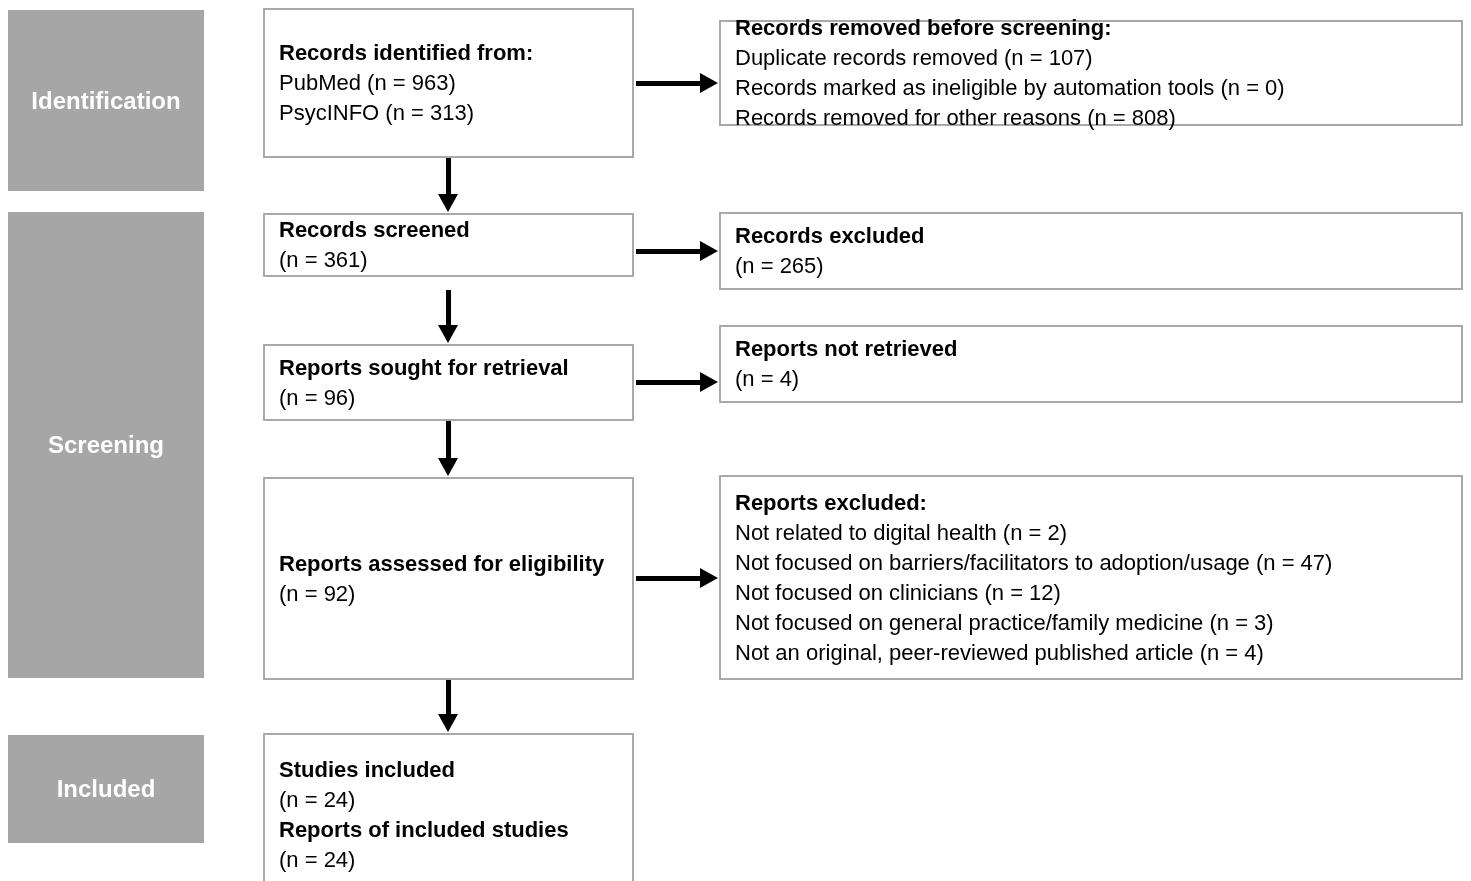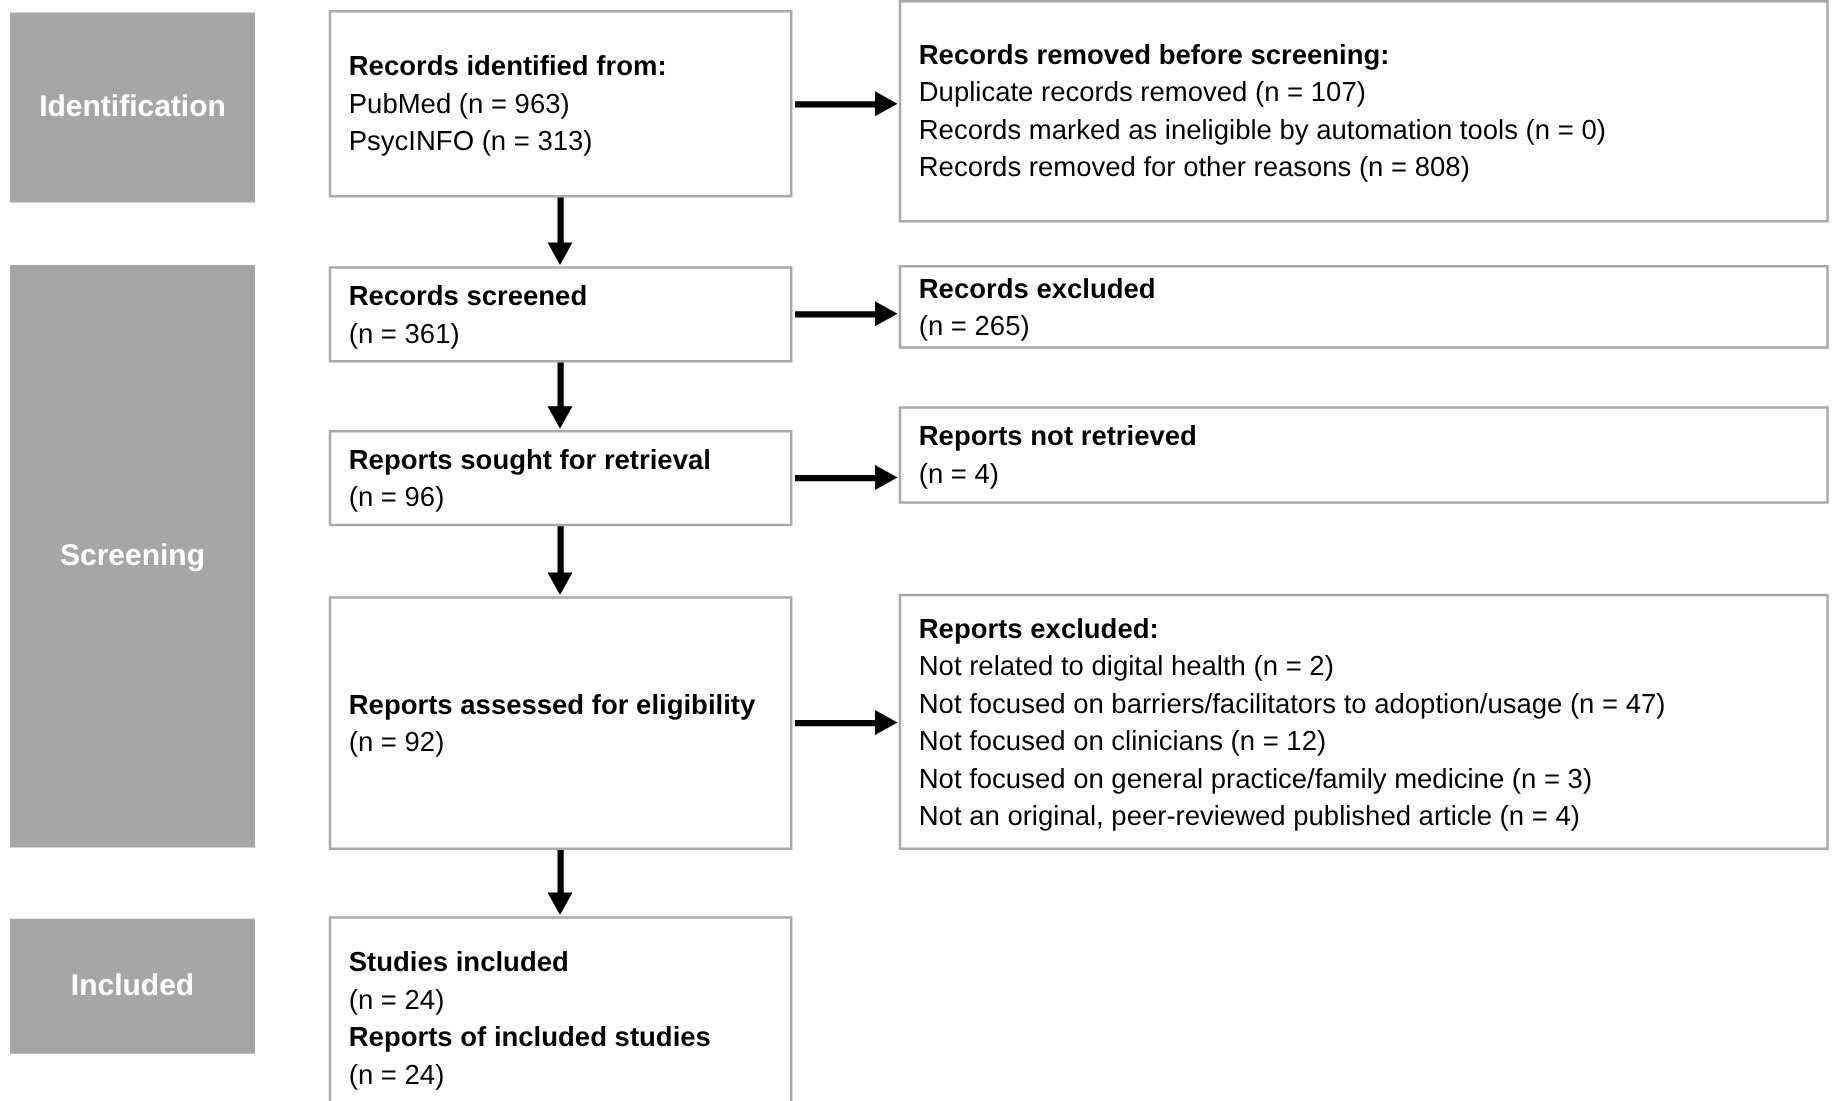--- a/index.html
+++ b/index.html
@@ -79,37 +79,37 @@
     border-top: 18px solid var(--arrow, #000);
     border-left: 10px solid transparent;
     border-right: 10px solid transparent;
   }
 </style>
 </head>
 <body>
 
 <div class="canvas">
 
-  <div class="stage" style="top:10px;height:152px">
+  <div class="stage" style="top:10px;height:181px">
     <span>Identification</span>
   </div>
   <div class="stage" style="top:212px;height:466px">
     <span>Screening</span>
   </div>
   <div class="stage" style="top:735px;height:108px">
     <span>Included</span>
   </div>
 
   <div class="box mid" style="top:8px;height:150px">
     <div class="bold">Records identified from:</div>
     <div class="line">PubMed (n = 963)</div>
     <div class="line">PsycINFO (n = 313)</div>
   </div>
 
-  <div class="box mid" style="top:213px;height:77px">
+  <div class="box mid" style="top:213px;height:64px">
     <div class="bold">Records screened</div>
     <div class="line">(n = 361)</div>
   </div>
 
   <div class="box mid" style="top:344px;height:77px">
     <div class="bold">Reports sought for retrieval</div>
     <div class="line">(n = 96)</div>
   </div>
 
   <div class="box mid" style="top:477px;height:203px">
@@ -117,28 +117,28 @@
     <div class="line">(n = 92)</div>
   </div>
 
   <div class="box mid" style="top:733px;height:164px">
     <div class="bold">Studies included</div>
     <div class="line">(n = 24)</div>
     <div class="bold">Reports of included studies</div>
     <div class="line">(n = 24)</div>
   </div>
 
-  <div class="box right" style="top:0;height:178px">
+  <div class="box right" style="top:20px;height:106px">
     <div class="bold">Records removed before screening:</div>
     <div class="line">Duplicate records removed  (n = 107)</div>
     <div class="line">Records marked as ineligible by automation tools (n = 0)</div>
     <div class="line">Records removed for other reasons (n = 808)</div>
   </div>
 
-  <div class="box right" style="top:212px;height:67px">
+  <div class="box right" style="top:212px;height:78px">
     <div class="bold">Records excluded</div>
     <div class="line">(n = 265)</div>
   </div>
 
   <div class="box right" style="top:325px;height:78px">
     <div class="bold">Reports not retrieved</div>
     <div class="line">(n = 4)</div>
   </div>
 
   <div class="box right" style="top:475px;height:205px">

